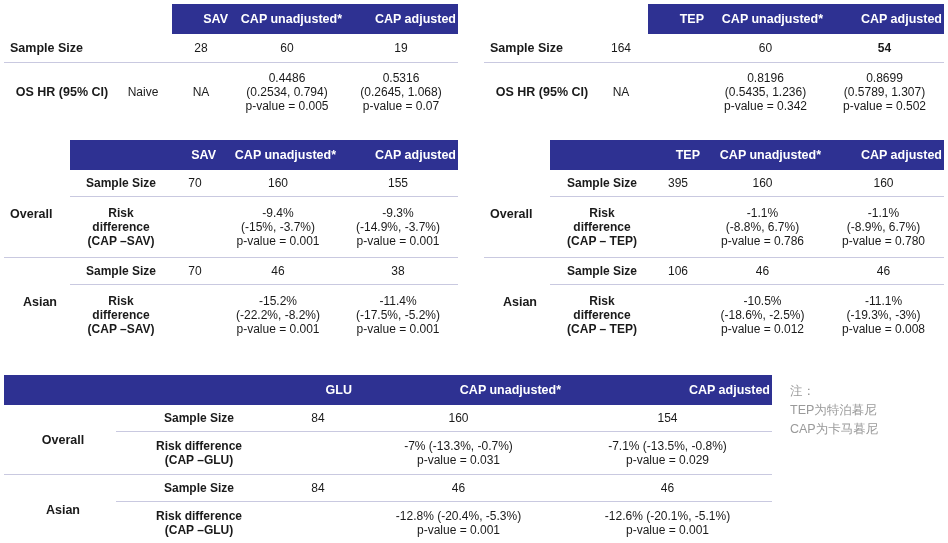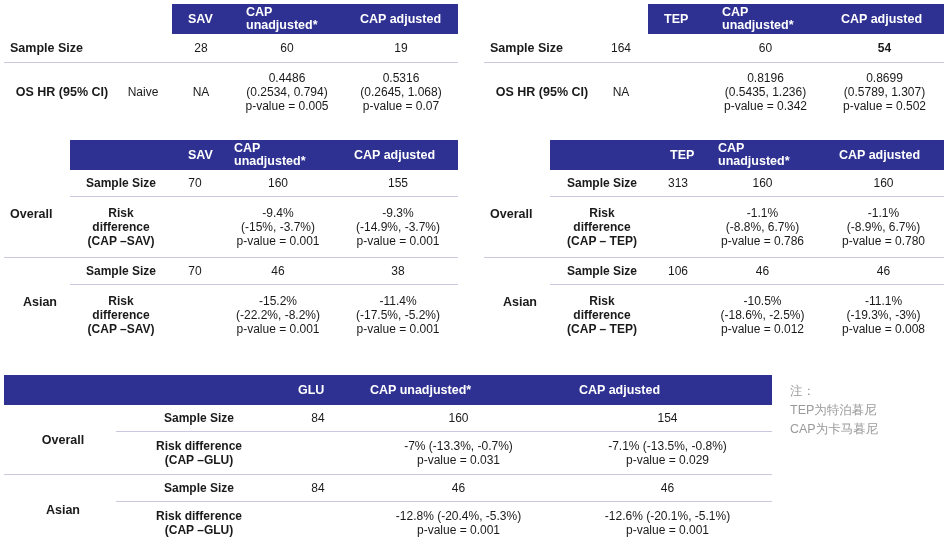--- a/index.html
+++ b/index.html
@@ -28,24 +28,24 @@
     padding: 0;
     margin: 0;
     vertical-align: middle;
   }
   
   .hdr th {
     background: #2e3192;
     color: #ffffff;
     font-size: 12.5px;
     font-weight: bold;
-    text-align: left;
+    text-align: right;
     height: 26px;
     line-height: 13px;
-    padding: 2px 16px;
+    padding: 2px 2px;
   }
   .hdr th.blank {
     background: #ffffff;
   }
   .hdr th.blanknavy {
     background: #2e3192;
   }
   
   td.lbl {
     font-size: 12.5px;
@@ -254,21 +254,21 @@
           <tr class="hdr">
         <th class="blank"></th>
         <th class="blanknavy"></th>
         <th>TEP</th>
         <th>CAP unadjusted*</th>
         <th>CAP adjusted</th>
       </tr>
       <tr>
         <td class="lbl" rowspan="2">Overall</td>
         <td class="lblc" style="height:26px">Sample Size</td>
-        <td class="val">313</td>
+        <td class="val">395</td>
         <td class="val">160</td>
         <td class="val">160</td>
       </tr>
       <tr class="rowline">
         <td class="lblc multi" style="height:60px">Risk
 difference
 (CAP – TEP)</td>
         <td class="val"></td>
         <td class="val multi">-1.1%
 (-8.8%, 6.7%)

